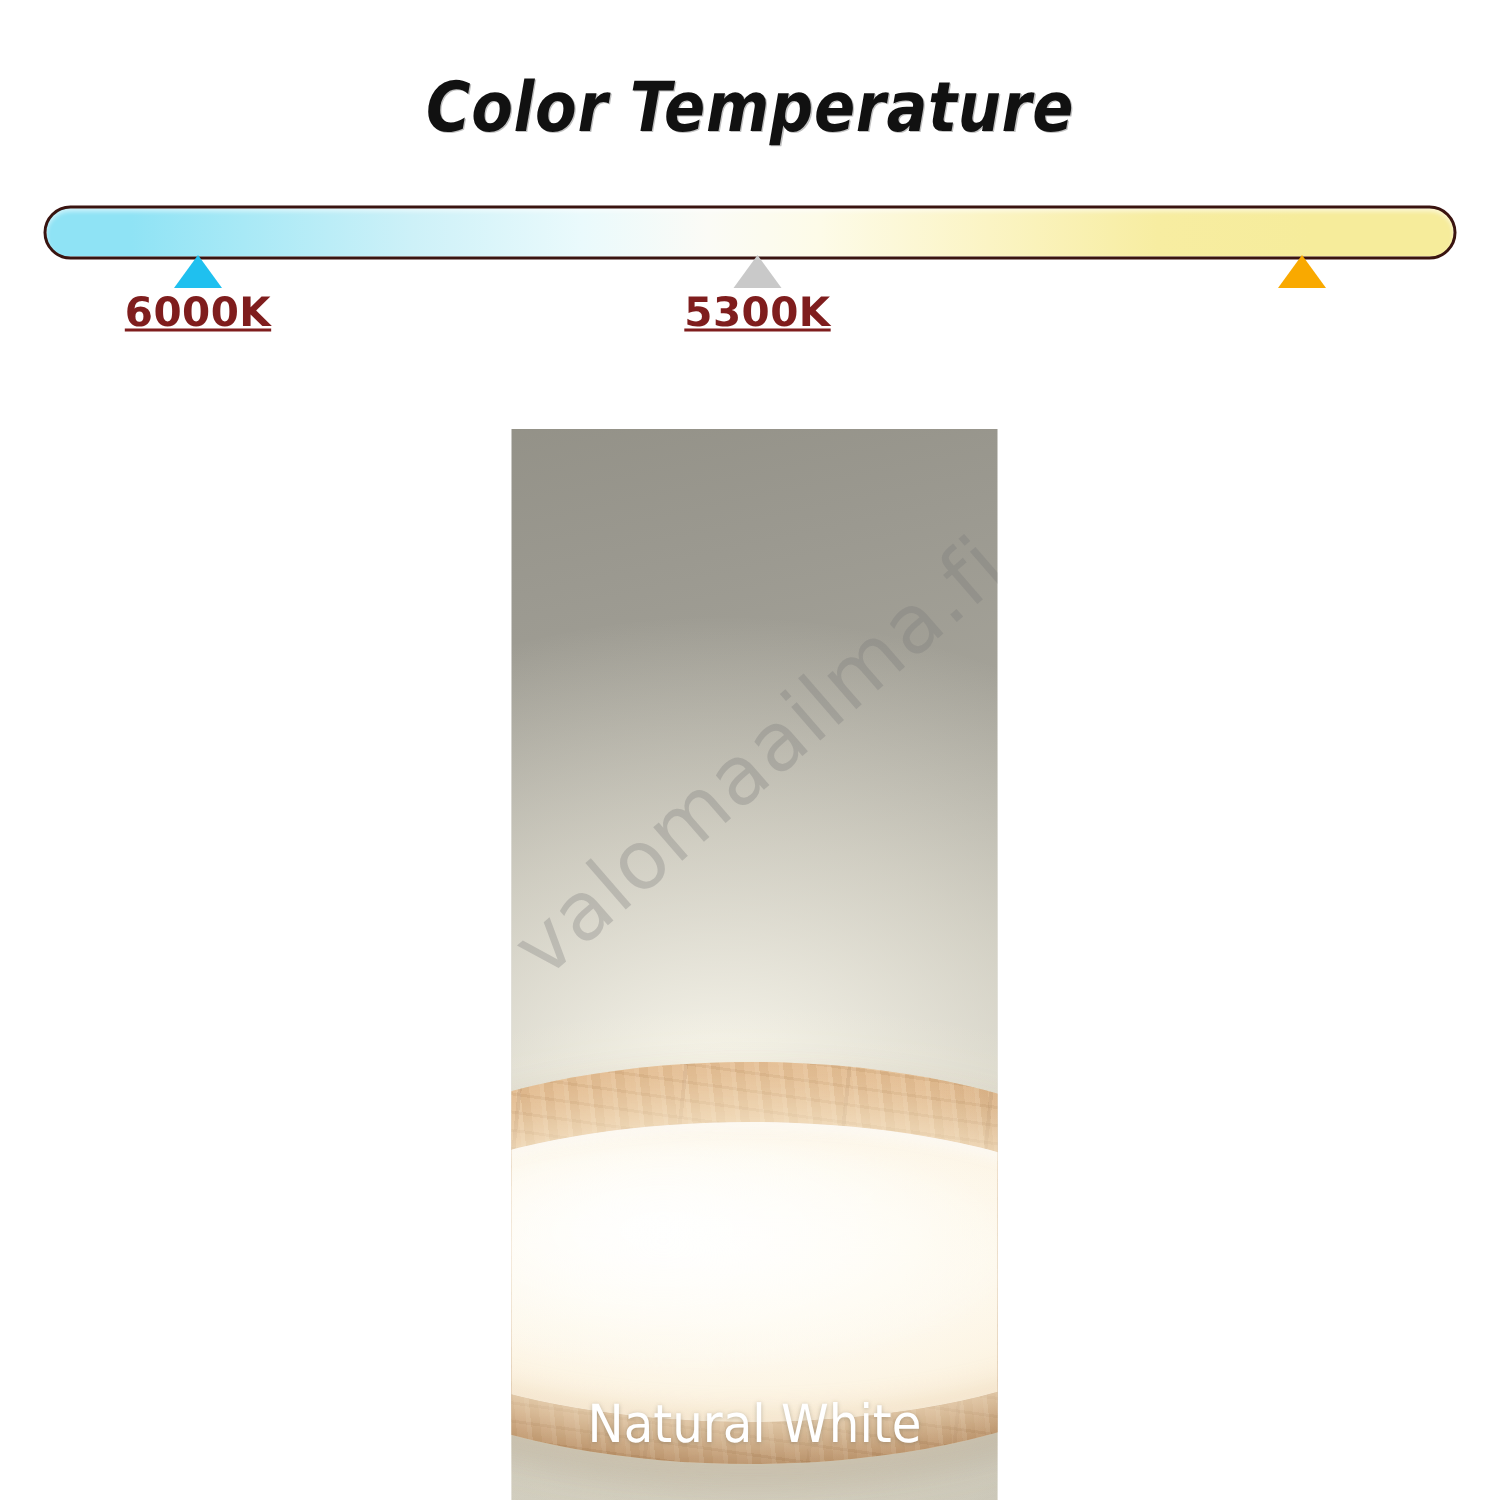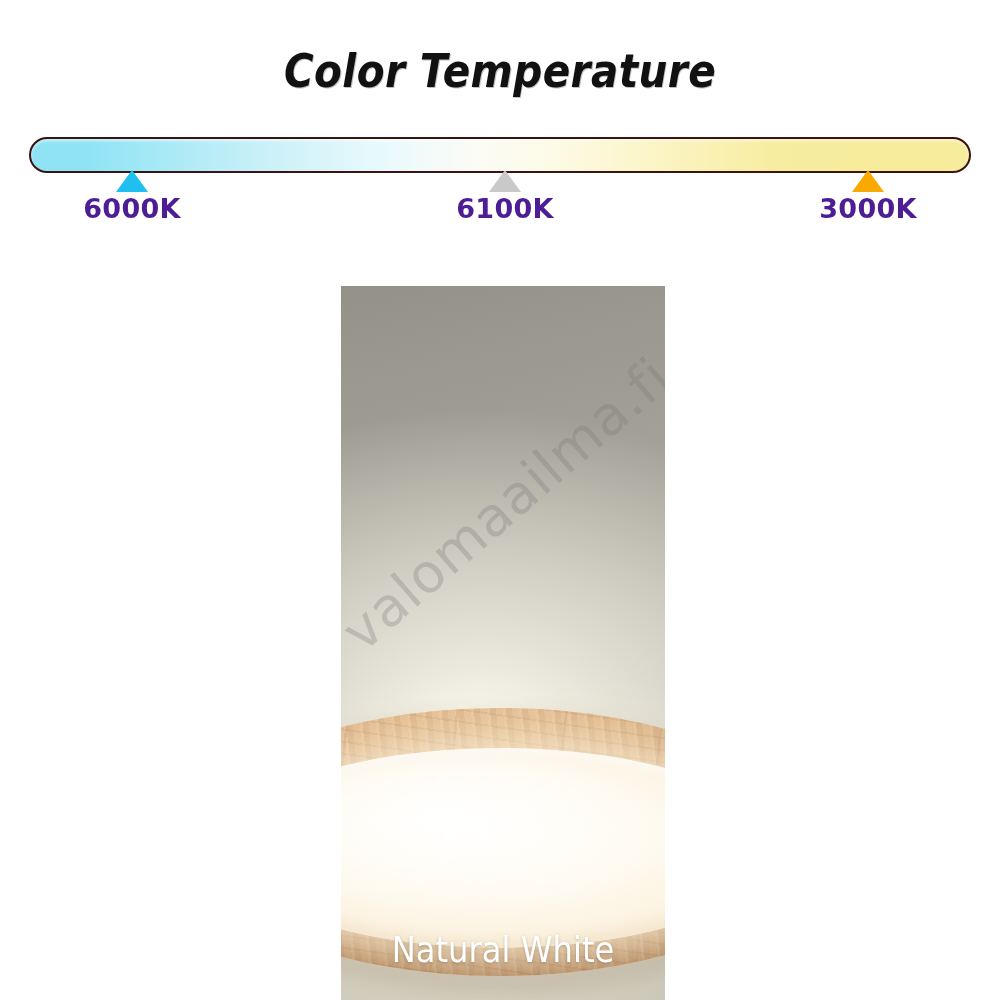--- a/index.html
+++ b/index.html
@@ -55,23 +55,24 @@
   .marker.cool { left:116px; border-bottom:22px solid #1fc0ef; }
   .marker.neutral { left:489px; border-bottom:22px solid #c9c9c9; }
   .marker.warm { left:852px; border-bottom:22px solid #f9a900; }
 
   
   .marker { transform:rotate(0deg); }
 
   .k-label {
     position:absolute; top:193px;
     font-family:"DejaVu Sans", sans-serif;
-    font-size:27px; font-weight:700; color:#4c1d95;
+    font-size:27px; font-weight:700; color:#7f1d1d;
     width:200px; text-align:center;
     letter-spacing:0.3px;
+    text-decoration:underline;
   }
   .k-label.cool    { left:32px; }
   .k-label.neutral { left:405px; }
   .k-label.warm    { left:768px; }
 
   
   .strip { position:absolute; left:0; top:286px; width:1000px; height:714px; background:#fff; }
 
   .panel { position:absolute; top:0; height:714px; overflow:hidden; }
   .panel.warm    { left:0px;   width:333px; }
@@ -208,22 +209,21 @@
 
   <div class="bar-wrap">
     <div class="bar"></div>
   </div>
 
   <div class="marker cool"></div>
   <div class="marker neutral"></div>
   <div class="marker warm"></div>
 
   <div class="k-label cool">6000K</div>
-  <div class="k-label neutral">6100K</div>
-  <div class="k-label warm">3000K</div>
+  <div class="k-label neutral">5300K</div>
 
   <div class="strip">
 
 
     <div class="panel natural">
       <div class="scene">
         <div class="bg natural"></div>
         <div class="lamp">
           <div class="lamp-halo"></div>
           <div class="lamp-body">

